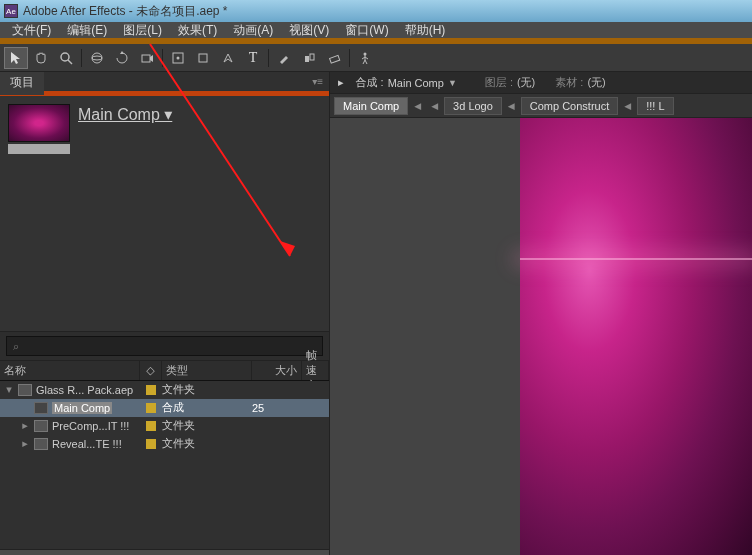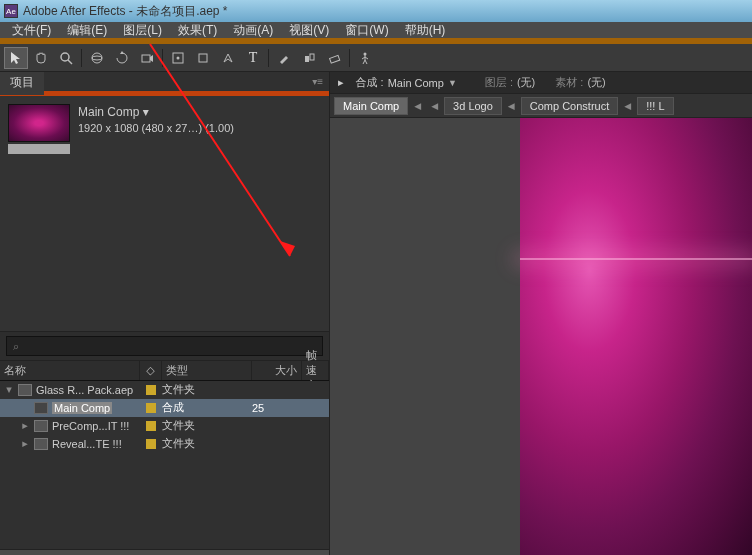--- a/index.html
+++ b/index.html
@@ -18,21 +18,21 @@
 .right-panel { flex: 1; display: flex; flex-direction: column; background: #333; }
 .panel-tabs { height: 24px; background: #303030; display: flex; align-items: center; padding: 0 0; font-size: 12px; border-bottom: 5px solid #c2410c; }
 .ptab { padding: 4px 10px; background: #2a2a2a; margin-right: 2px; cursor: pointer; border-top: 1px solid #444; }
 .ptab.active { background: #3a3a3a; border-top: 1px solid #c90; }
 .ptab.dim { color: #666; }
 .panel-menu-icon { margin-left: auto; margin-right: 6px; font-size: 10px; color: #888; cursor: pointer; }
 .comp-header { padding: 8px; display: flex; gap: 8px; background: #333; }
 .comp-thumb { width: 62px; height: 38px; background: radial-gradient(ellipse at center, #d1258b 10%, #6a0d50 60%, #3a0a30 100%); border: 1px solid #111; }
 .guide-strip { width: 62px; height: 10px; background: #aaa; margin-top: 2px; }
 .comp-info { font-size: 11px; color: #ccc; line-height: 1.4; }
-.comp-name { font-size: 12px; }
+.comp-name { font-size: 16px; text-decoration: underline; }
 .search-row { padding: 4px 6px; border-top: 1px solid #222; border-bottom: 1px solid #222; background: #2d2d2d; }
 .search-in { width: 100%; height: 20px; background: #222; border: 1px solid #111; color: #999; font-size: 11px; padding: 0 6px; }
 .col-head { height: 20px; background: #2d2d2d; display: flex; align-items: center; font-size: 11px; color: #bbb; border-bottom: 1px solid #111; }
 .col { padding: 0 4px; display: flex; align-items: center; height: 100%; border-right: 1px solid #222; }
 .col.name { width: 140px; }
 .col.tag { width: 22px; justify-content: center; }
 .col.type { width: 90px; }
 .col.size { width: 50px; text-align: right; justify-content: flex-end; }
 .col.rate { flex: 1; }
 .tree { flex: 1; overflow: auto; background: #303030; font-size: 11px; }
@@ -180,21 +180,20 @@
         <div class="ptab active">项目</div>
         <div class="panel-menu-icon">▾≡</div>
       </div>
       <div class="comp-header">
         <div>
           <div class="comp-thumb"></div>
           <div class="guide-strip"></div>
         </div>
         <div class="comp-info">
           <div class="comp-name">Main Comp ▾</div>
-          <div>1920 x 1080  (480 x 27…)  (1.00)</div>
         </div>
       </div>
       <div style="flex:1"></div>
       <div class="search-row">
         <input class="search-in" placeholder="⌕" style="">
       </div>
       <div class="col-head">
         <div class="col name">名称</div>
         <div class="col tag">
             <span>◇</span>

